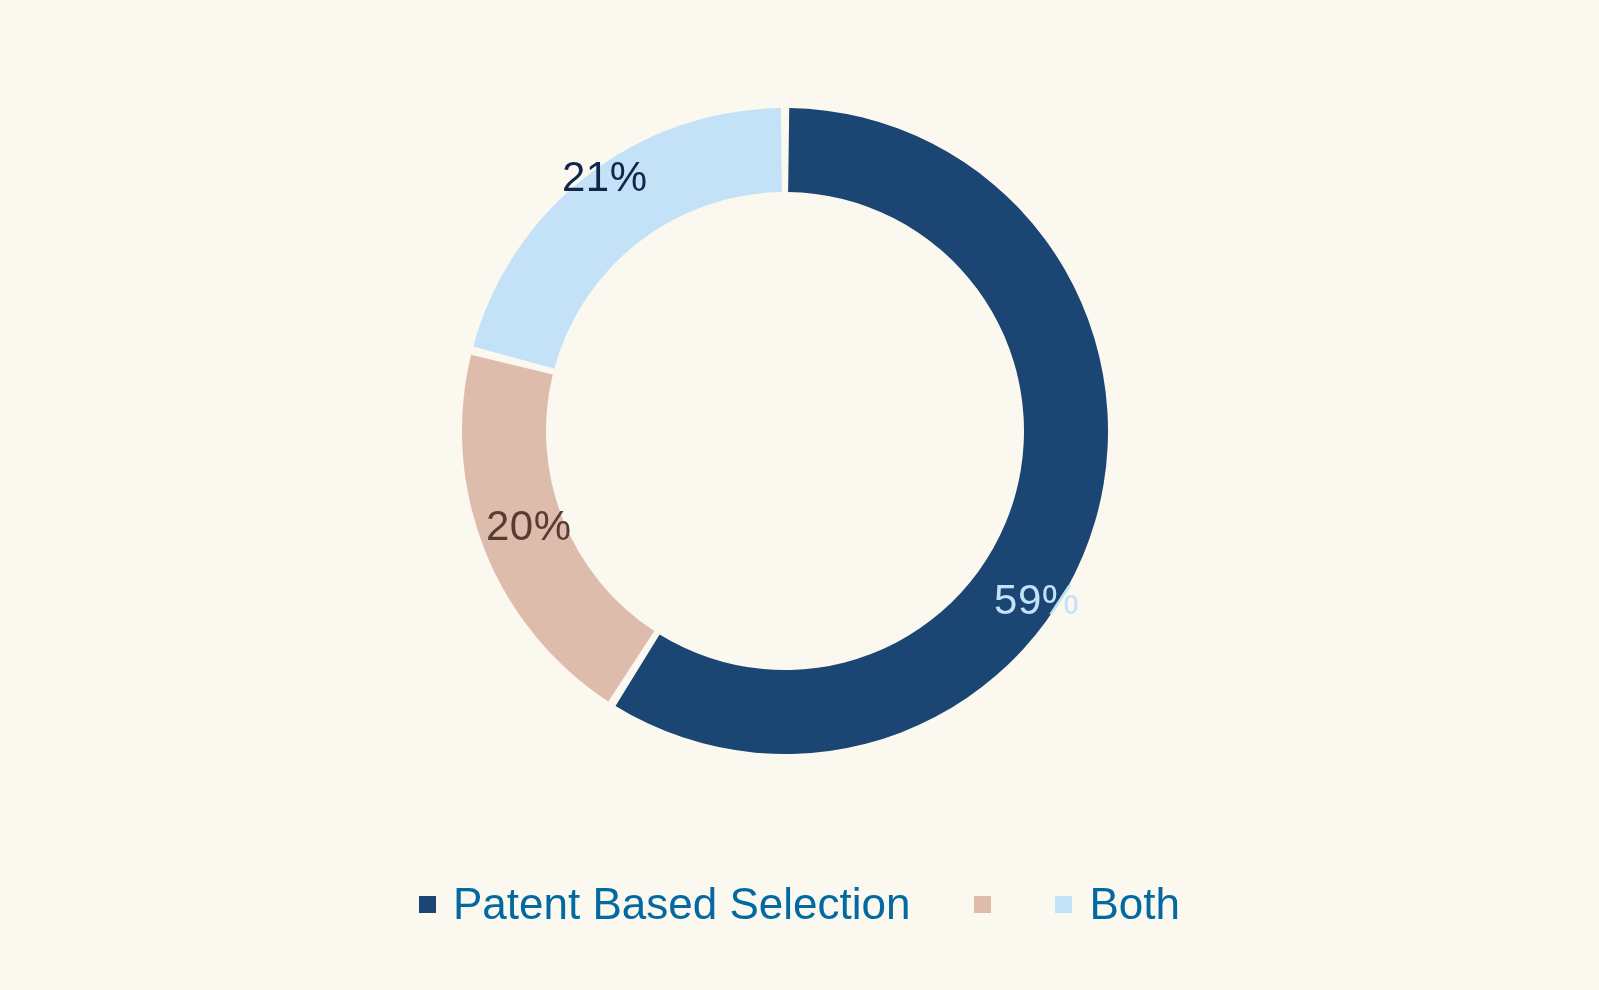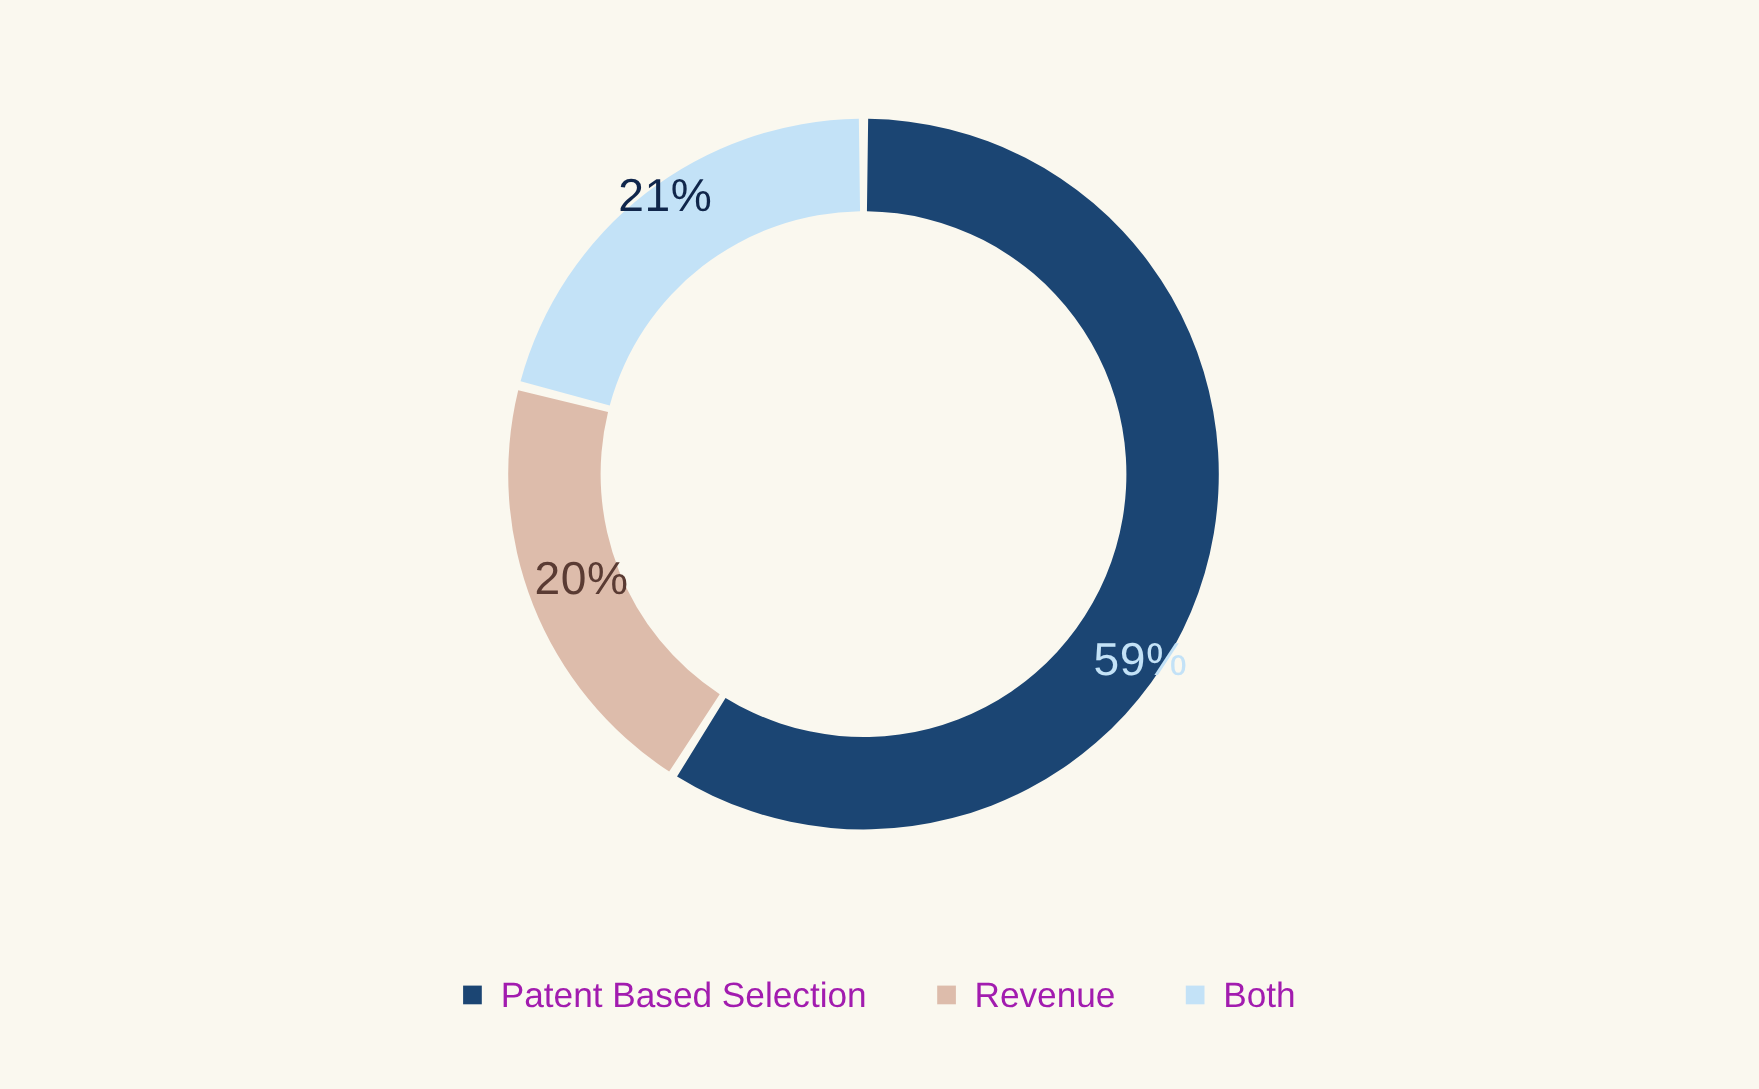--- a/index.html
+++ b/index.html
@@ -55,23 +55,23 @@
     gap: 17px;
   }
   .legend-swatch {
     width: 17px;
     height: 17px;
     flex: 0 0 auto;
     display: block;
   }
   .legend-label {
     font-family: "Liberation Sans", sans-serif;
-    font-size: 32px;
+    font-size: 44px;
     font-weight: 400;
-    color: #a21caf;
+    color: #0369a1;
     white-space: nowrap;
     line-height: 1;
   }
 </style>
 </head>
 <body>
 
 <div id="chart-root">
 
   <svg id="donut-svg" viewBox="0 0 1599 990">
@@ -89,21 +89,20 @@
 
   <div id="legend">
 
     <div class="legend-item">
       <span class="legend-swatch" style="background:#1b4573"></span>
       <span class="legend-label">Patent Based Selection</span>
     </div>
 
     <div class="legend-item">
       <span class="legend-swatch" style="background:#ddbcab"></span>
-      <span class="legend-label">Revenue</span>
     </div>
 
     <div class="legend-item">
       <span class="legend-swatch" style="background:#c3e2f7"></span>
       <span class="legend-label">Both</span>
     </div>
 
   </div>
 
 </div>

